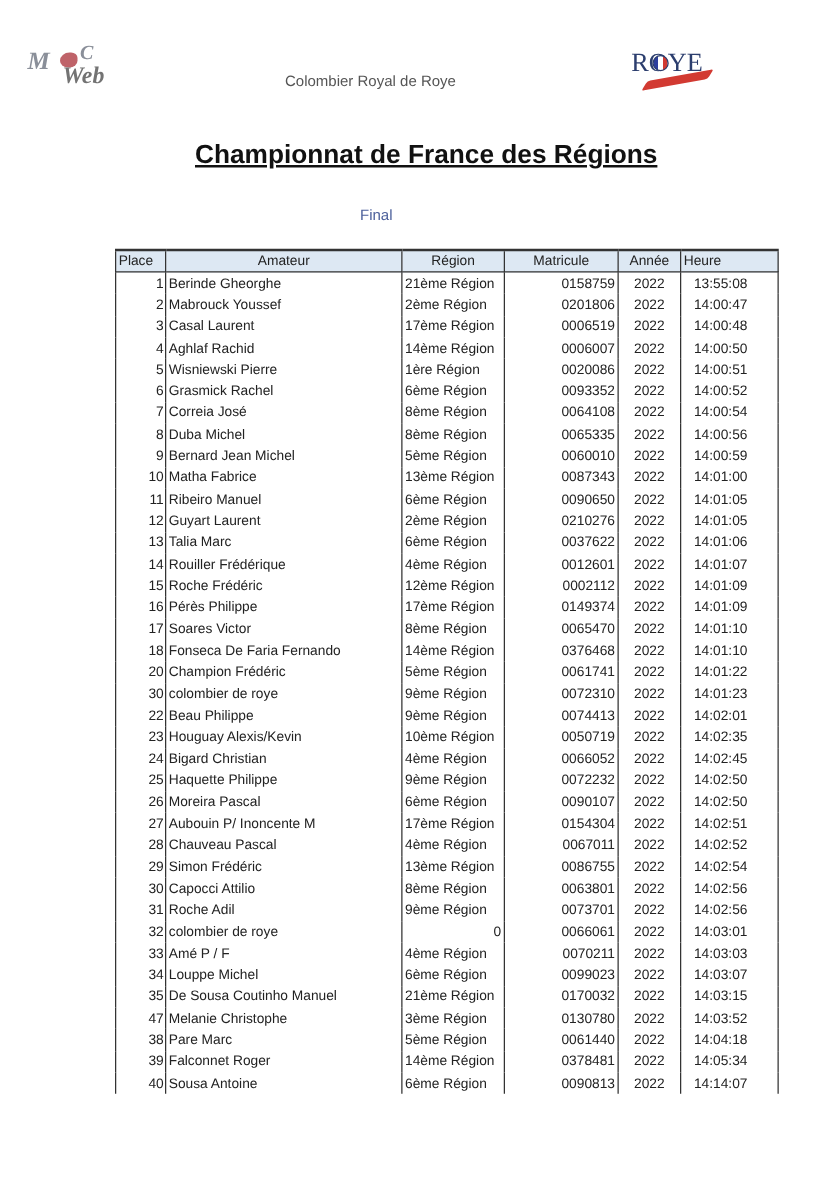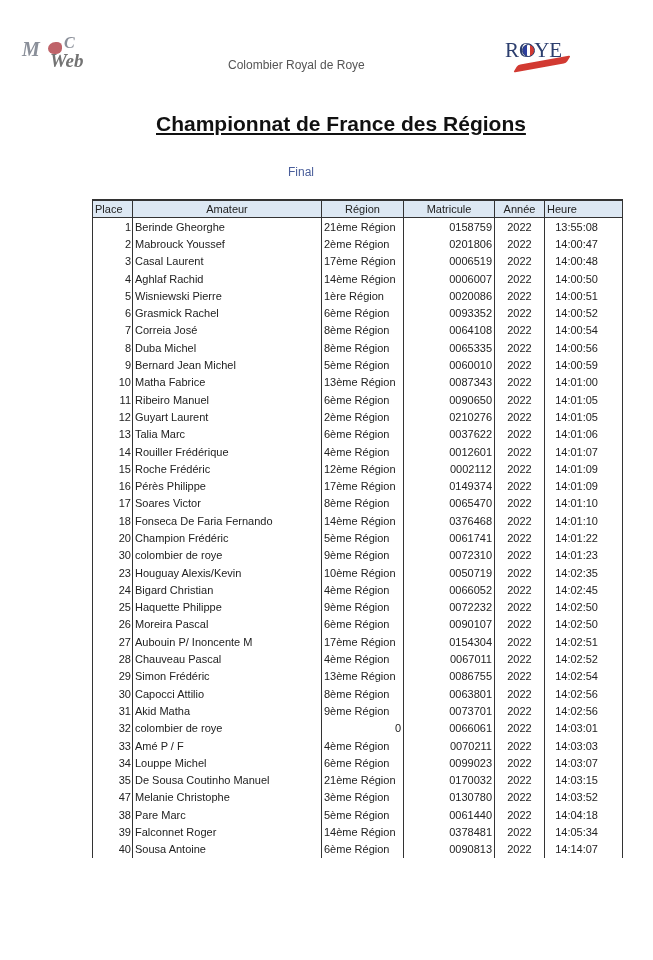--- a/index.html
+++ b/index.html
@@ -248,20 +248,28 @@
       </tr>
       <tr>
         <td class="c-place">30</td>
         <td class="c-amateur">colombier de roye</td>
         <td class="c-region">9ème Région</td>
         <td class="c-matricule">0072310</td>
         <td class="c-annee">2022</td>
         <td class="c-heure">14:01:23</td>
       </tr>
       <tr>
+        <td class="c-place">22</td>
+        <td class="c-amateur">Beau Philippe</td>
+        <td class="c-region">9ème Région</td>
+        <td class="c-matricule">0074413</td>
+        <td class="c-annee">2022</td>
+        <td class="c-heure">14:02:01</td>
+      </tr>
+      <tr>
         <td class="c-place">23</td>
         <td class="c-amateur">Houguay Alexis/Kevin</td>
         <td class="c-region">10ème Région</td>
         <td class="c-matricule">0050719</td>
         <td class="c-annee">2022</td>
         <td class="c-heure">14:02:35</td>
       </tr>
       <tr>
         <td class="c-place">24</td>
         <td class="c-amateur">Bigard Christian</td>
@@ -313,21 +321,21 @@
       <tr>
         <td class="c-place">30</td>
         <td class="c-amateur">Capocci Attilio</td>
         <td class="c-region">8ème Région</td>
         <td class="c-matricule">0063801</td>
         <td class="c-annee">2022</td>
         <td class="c-heure">14:02:56</td>
       </tr>
       <tr>
         <td class="c-place">31</td>
-        <td class="c-amateur">Akid Matha</td>
+        <td class="c-amateur">Roche Adil</td>
         <td class="c-region">9ème Région</td>
         <td class="c-matricule">0073701</td>
         <td class="c-annee">2022</td>
         <td class="c-heure">14:02:56</td>
       </tr>
       <tr>
         <td class="c-place">32</td>
         <td class="c-amateur">colombier de roye</td>
         <td class="c-region num">0</td>
         <td class="c-matricule">0066061</td>

